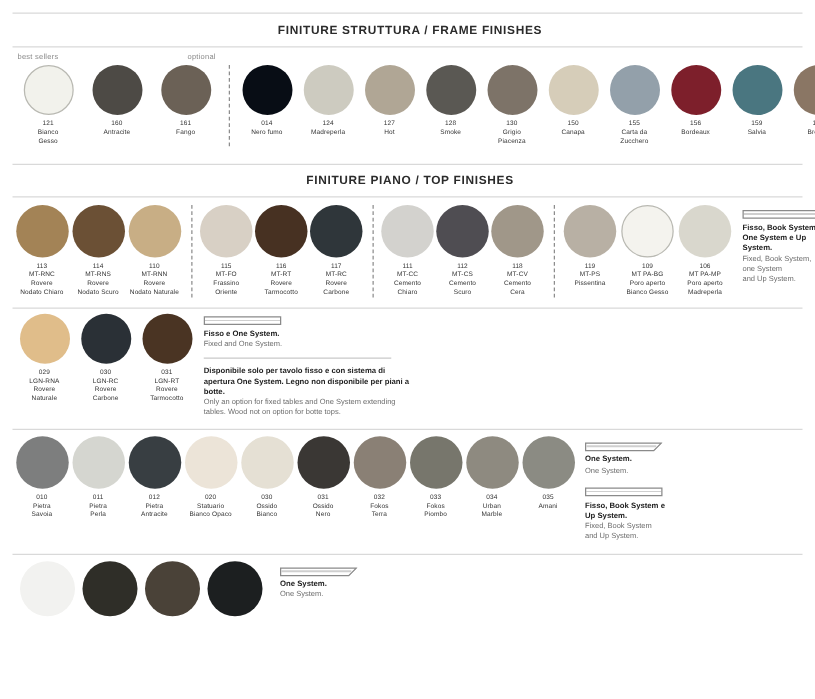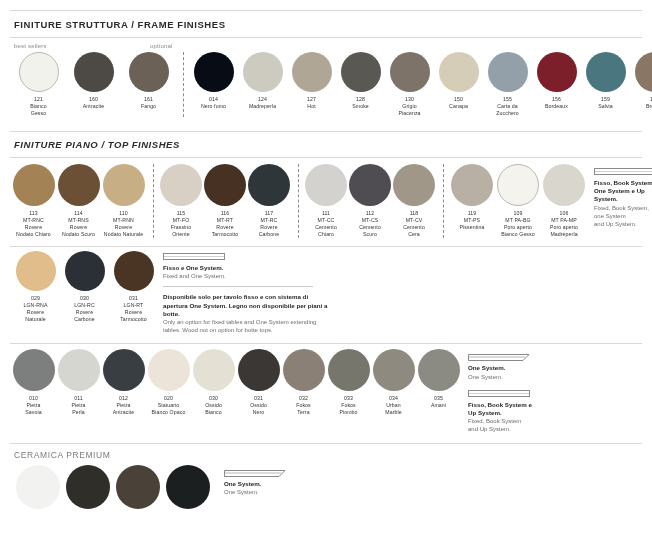--- a/index.html
+++ b/index.html
@@ -11,21 +11,21 @@
     color: #2b2b2b;
     overflow: hidden;
     position: relative;
   }
   .page { position: relative; width: 652px; height: 559px; padding: 0 10px; }
 
   .rule { height: 1px; background: #d9d9d9; width: 632px; margin: 0; }
 
   .sec-title {
     font-size: 9.5px; font-weight: bold; letter-spacing: 0.55px;
-    color: #2b2b2b; text-transform: uppercase;
+    color: #2b2b2b; text-transform: uppercase; text-align: center;
   }
   .sub-title {
     font-size: 8.5px; letter-spacing: 0.6px; color: #7a7a7a;
     text-transform: uppercase; font-weight: normal;
   }
   .tiny-note { font-size: 6px; color: #8a8a8a; letter-spacing: .2px; }
 
   .swatch-row { display: flex; align-items: flex-start; }
   .swatch {
     width: 56px; display: flex; flex-direction: column; align-items: center;
@@ -168,21 +168,21 @@
           <div class="dot m" style="background: rgb(138, 118, 100);"></div>
           <div class="cap" style="width: 49px;">
             <span class="code">165</span>
             <span class="code">Bronzo</span>
           </div>
         </div>
       </div>
   </div>
 
   <div class="rule" style="margin-top:14px"></div>
-  <div class="sec-title" style="margin:7px 0 0 4px;font-style:italic;">FINITURE PIANO / TOP FINISHES</div>
+  <div class="sec-title" style="margin:7px 0 0 4px;">FINITURE PIANO / TOP FINISHES</div>
   <div class="rule" style="margin-top:7px"></div>
 
   <div style="display:flex;align-items:flex-start;margin:6px 0 0 2px;">
     <div class="swatch-row">
       <div id="mat-g1" style="display:flex">
           <div class="swatch" style="width: 43px;">
             <div class="dot t" style="background: rgb(163, 131, 86);"></div>
             <div class="cap" style="width: 45px;">
               <span class="code">113</span>
               <span class="code">MT-RNC</span>
@@ -445,21 +445,20 @@
       <div class="note-reg">One System.</div>
       <div class="edge-flat" style="margin-top:9px"></div>
       <div class="note-bold" style="margin-top:4px;white-space:pre-line">Fisso, Book System e
 Up System.</div>
       <div class="note-reg" style="white-space:pre-line">Fixed, Book System
 and Up System.</div>
     </div>
   </div>
 
   <div class="rule" style="margin-top:9px"></div>
-  <div class="sub-title" style="margin:6px 0 0 4px;">CERAMICA PREMIUM</div>
 
   <div style="display:flex;align-items:flex-start;margin:5px 0 0 4px;">
     <div class="swatch-row" id="prem-row">
         <div class="swatch" style="width: 48px;">
           <div class="dot cp" style="background: rgb(242, 242, 240);"></div>
         </div>
         <div class="swatch" style="width: 48px;">
           <div class="dot cp" style="background: rgb(47, 46, 40);"></div>
         </div>
         <div class="swatch" style="width: 48px;">

